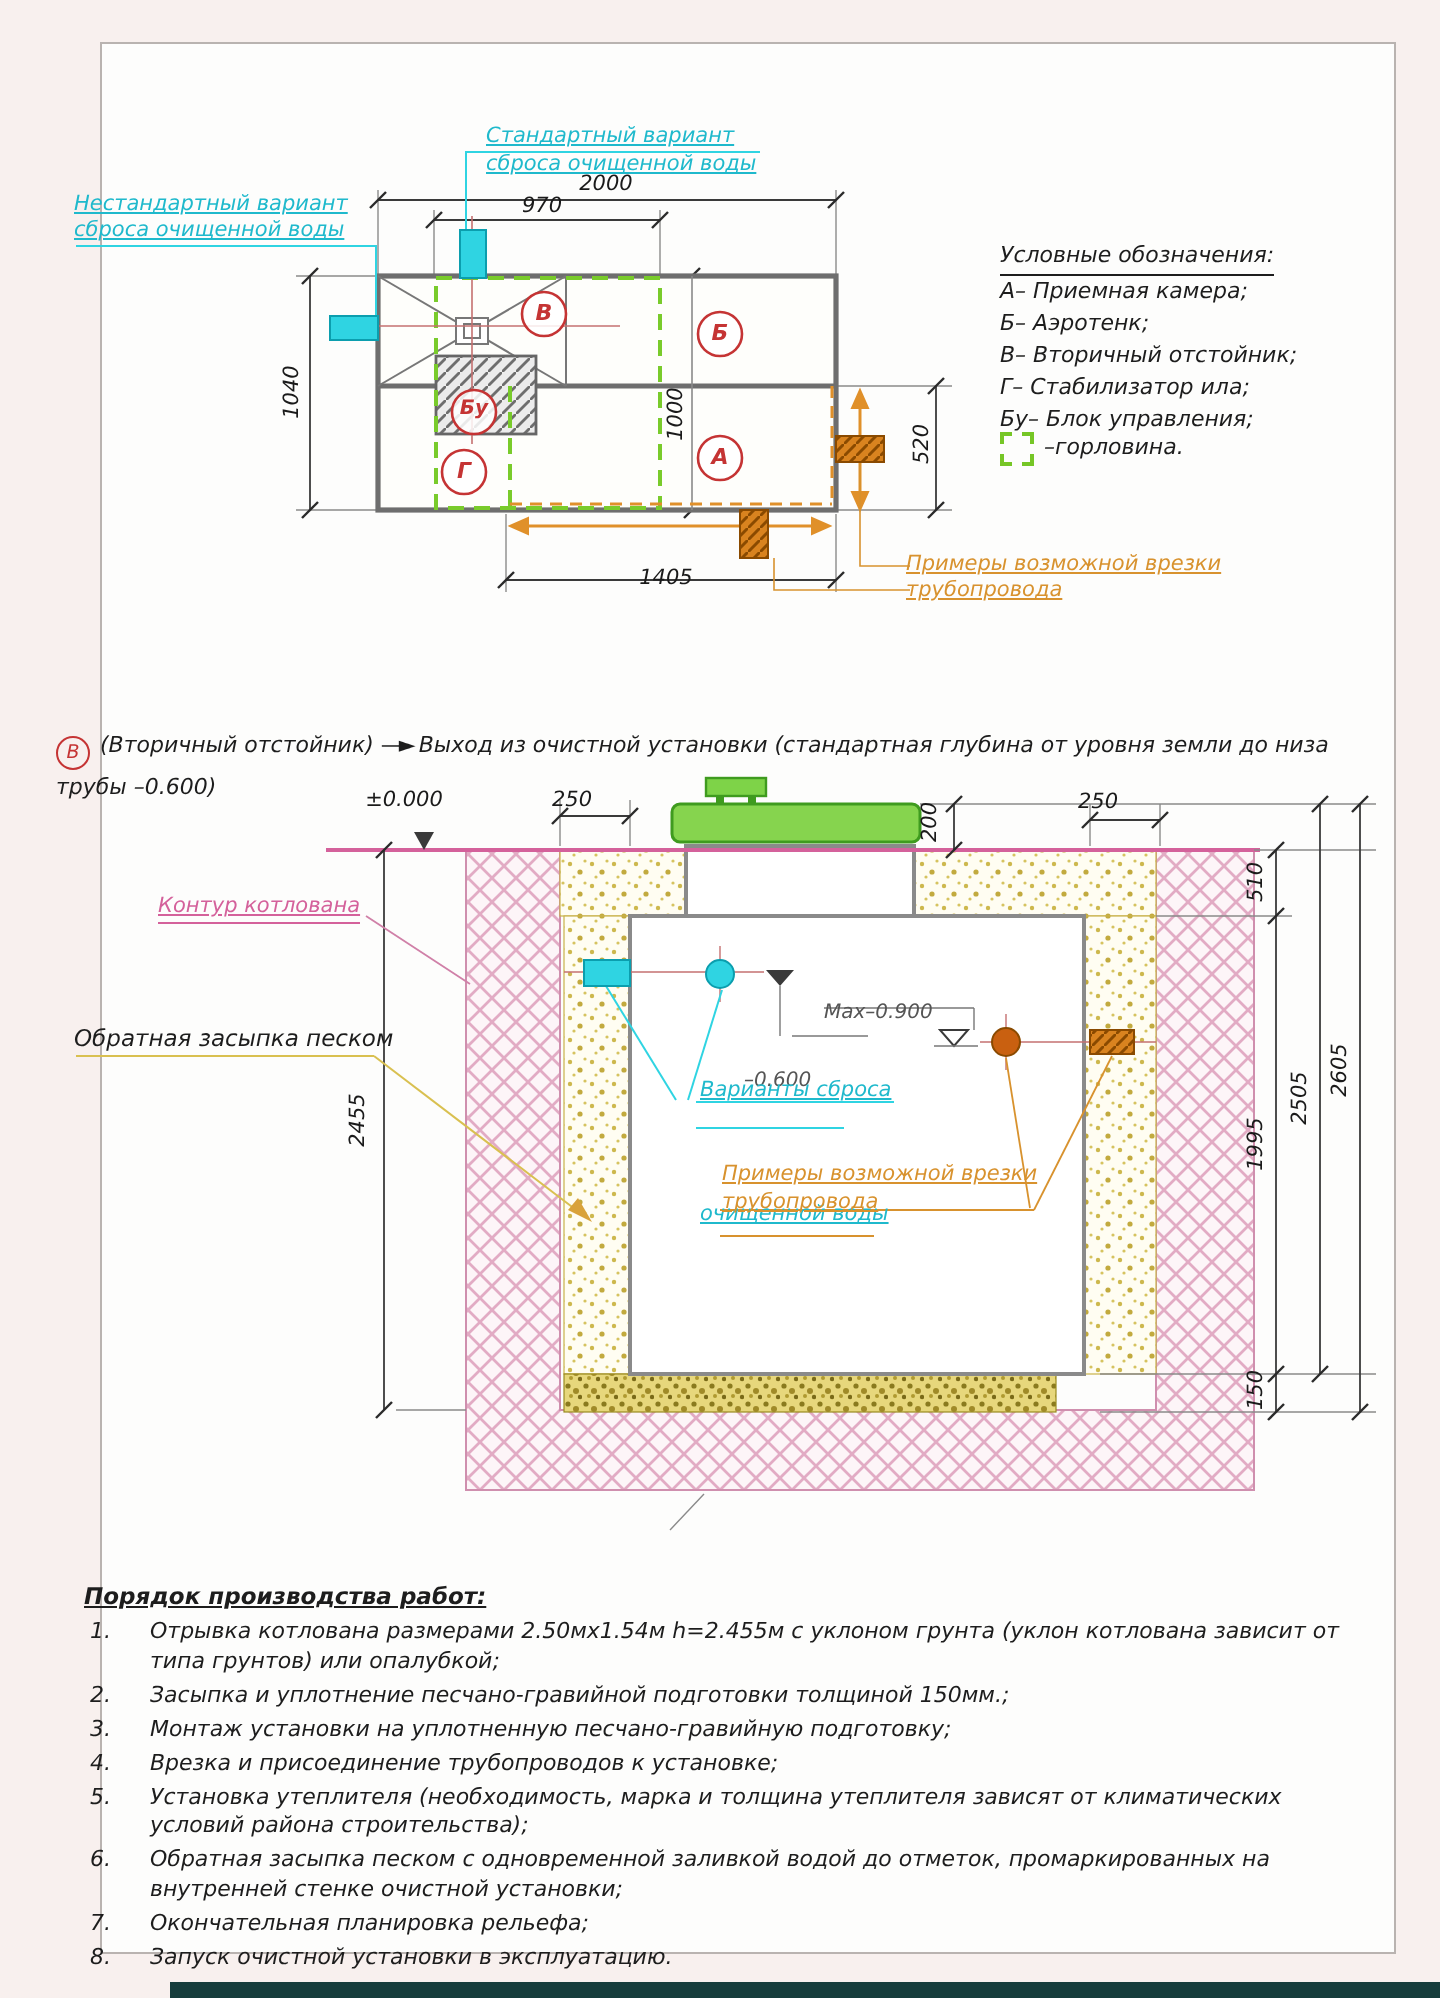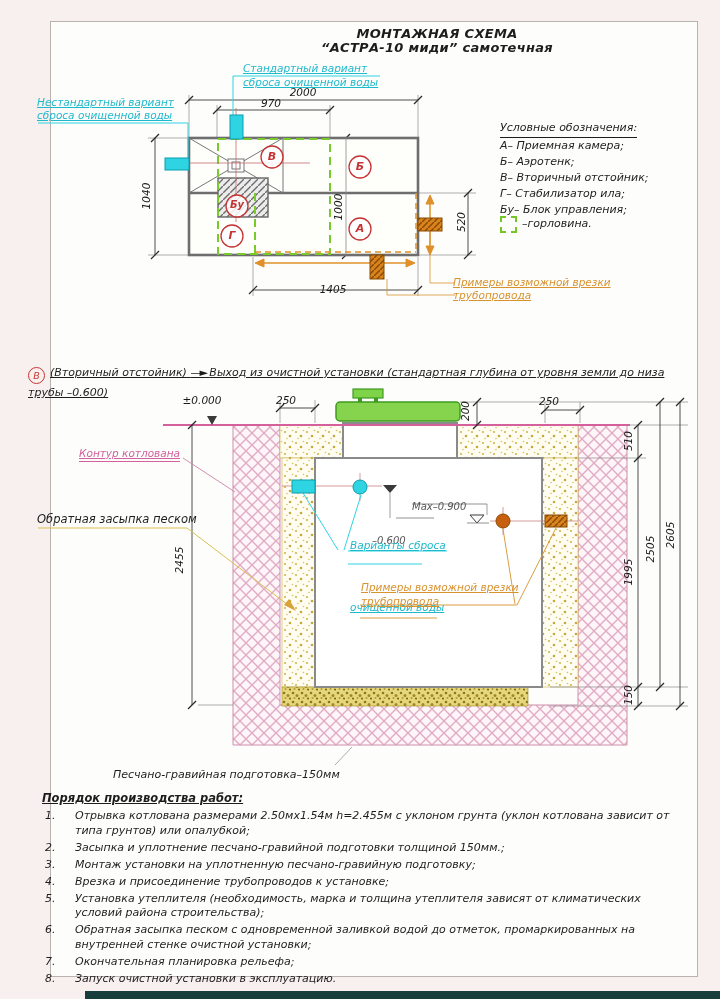--- a/index.html
+++ b/index.html
@@ -30,22 +30,20 @@
   .wl-t{flex:1;}
   .gsq{position:absolute;width:13px;height:13px;border:2px dashed #76c626;}
   svg{position:absolute;overflow:visible;}
 </style>
 </head>
 <body>
 
 <div id="stage">
   <div id="page"></div>
 
-  <div class="t ttl" style="left:297px;top:26px;width:280px;">МОНТАЖНАЯ СХЕМА</div>
-  <div class="t ttl" style="left:297px;top:40px;width:280px;">“АСТРА-10 миди” самотечная</div>
 
   <svg style="left:20px;top:60px;" width="465" height="255" viewBox="0 0 465 255">
     <defs>
       <pattern id="buhatch" width="7" height="7" patternUnits="userSpaceOnUse">
         <rect width="7" height="7" fill="#ececec"></rect>
         <path d="M0,7 L7,0" stroke="#6e6e6e" stroke-width="1.4"></path>
       </pattern>
       <pattern id="pipehatch" width="6" height="6" patternUnits="userSpaceOnUse">
         <rect width="6" height="6" fill="#d9831f"></rect>
         <path d="M0,6 L6,0" stroke="#8a4a00" stroke-width="1.5"></path>
@@ -170,21 +168,21 @@
 
   <div class="t legend u-black" style="left:500px;top:120px;">Условные обозначения:</div>
   <div class="t legend" style="left:500px;top:138px;">А– Приемная камера;</div>
   <div class="t legend" style="left:500px;top:154px;">Б– Аэротенк;</div>
   <div class="t legend" style="left:500px;top:170px;">В– Вторичный отстойник;</div>
   <div class="t legend" style="left:500px;top:186px;">Г– Стабилизатор ила;</div>
   <div class="t legend" style="left:500px;top:202px;">Бу– Блок управления;</div>
   <div class="gsq" style="left:500px;top:216px;"></div>
   <div class="t legend" style="left:522px;top:216px;">–горловина.</div>
 
-  <div class="note" style="left:28px;top:364px;width:662px;text-decoration:underline;">
+  <div class="note" style="left:28px;top:364px;width:662px;">
     <span class="mark">В</span><span>(Вторичный отстойник)</span> <span class="arr">—►</span> <span>Выход из очистной установки (стандартная глубина от уровня земли до низа трубы –0.600)</span>
   </div>
 
   <svg style="left:30px;top:385px;" width="670" height="395" viewBox="0 0 670 395">
     <defs>
       <pattern id="weave" width="12" height="12" patternUnits="userSpaceOnUse">
         <rect width="12" height="12" fill="#fdf5f8"></rect>
         <path d="M0,6 L6,0 M6,12 L12,6" stroke="#e2abc4" stroke-width="1.4" fill="none"></path>
         <path d="M0,6 L6,12 M6,0 L12,6" stroke="#e2abc4" stroke-width="1.4" fill="none"></path>
       </pattern>
@@ -323,21 +321,20 @@
   <div class="dimv" style="left:626px;top:542px;">2505</div>
   <div class="dimv" style="left:646px;top:528px;">2605</div>
   <div class="t lbl pink u-pink" style="left:79px;top:447px;">Контур котлована</div>
   <div class="t" style="left:37px;top:512px;font-size:11.5px;">Обратная засыпка песком</div>
   <div class="t gray" style="left:412px;top:489px;font-size:10px;">Max–0.900</div>
   <div class="t gray" style="left:372px;top:523px;font-size:10px;">–0.600</div>
   <div class="t lbl cyan" style="left:350px;top:539px;">Варианты сброса</div>
   <div class="t lbl cyan" style="left:350px;top:553px;margin-top:48px;">очищенной воды</div>
   <div class="t lbl orange" style="left:361px;top:581px;">Примеры возможной врезки</div>
   <div class="t lbl orange" style="left:361px;top:595px;">трубопровода</div>
-  <div class="t" style="left:113px;top:768px;font-size:11px;">Песчано-гравийная подготовка–150мм</div>
 
   <div id="worklist">
     <div class="wt">Порядок производства работ:</div>
     <div class="wl-item">
         <span class="wl-n">1.</span>
         <span class="wl-t">Отрывка котлована размерами 2.50мх1.54м h=2.455м с уклоном грунта (уклон котлована зависит от типа грунтов) или опалубкой;</span>
       </div>
     <div class="wl-item">
         <span class="wl-n">2.</span>
         <span class="wl-t">Засыпка и уплотнение песчано-гравийной подготовки толщиной 150мм.;</span>

